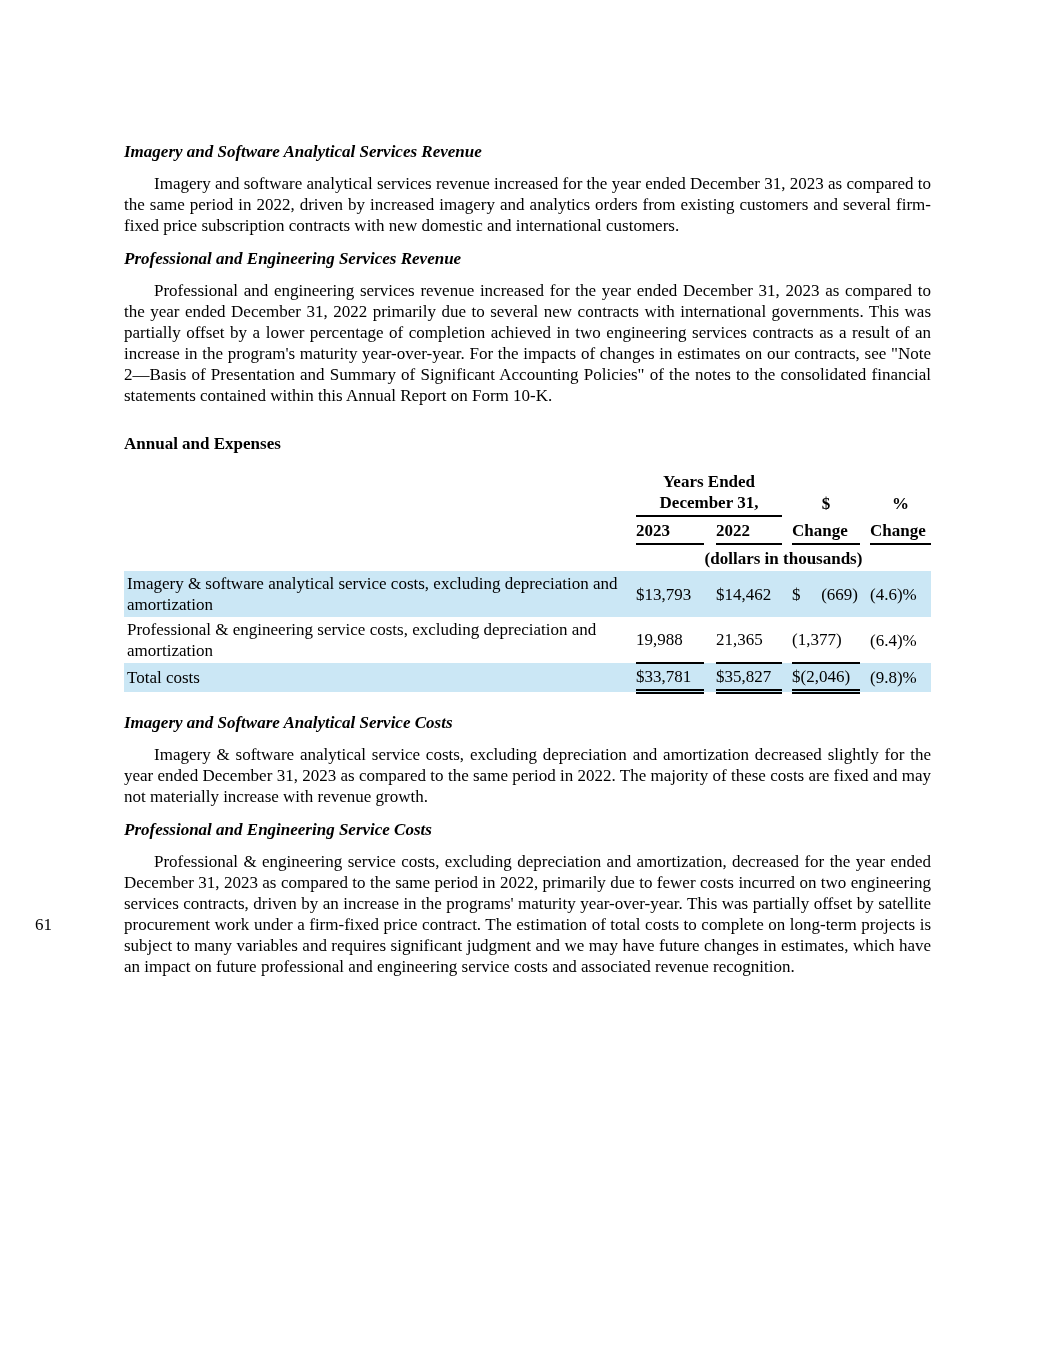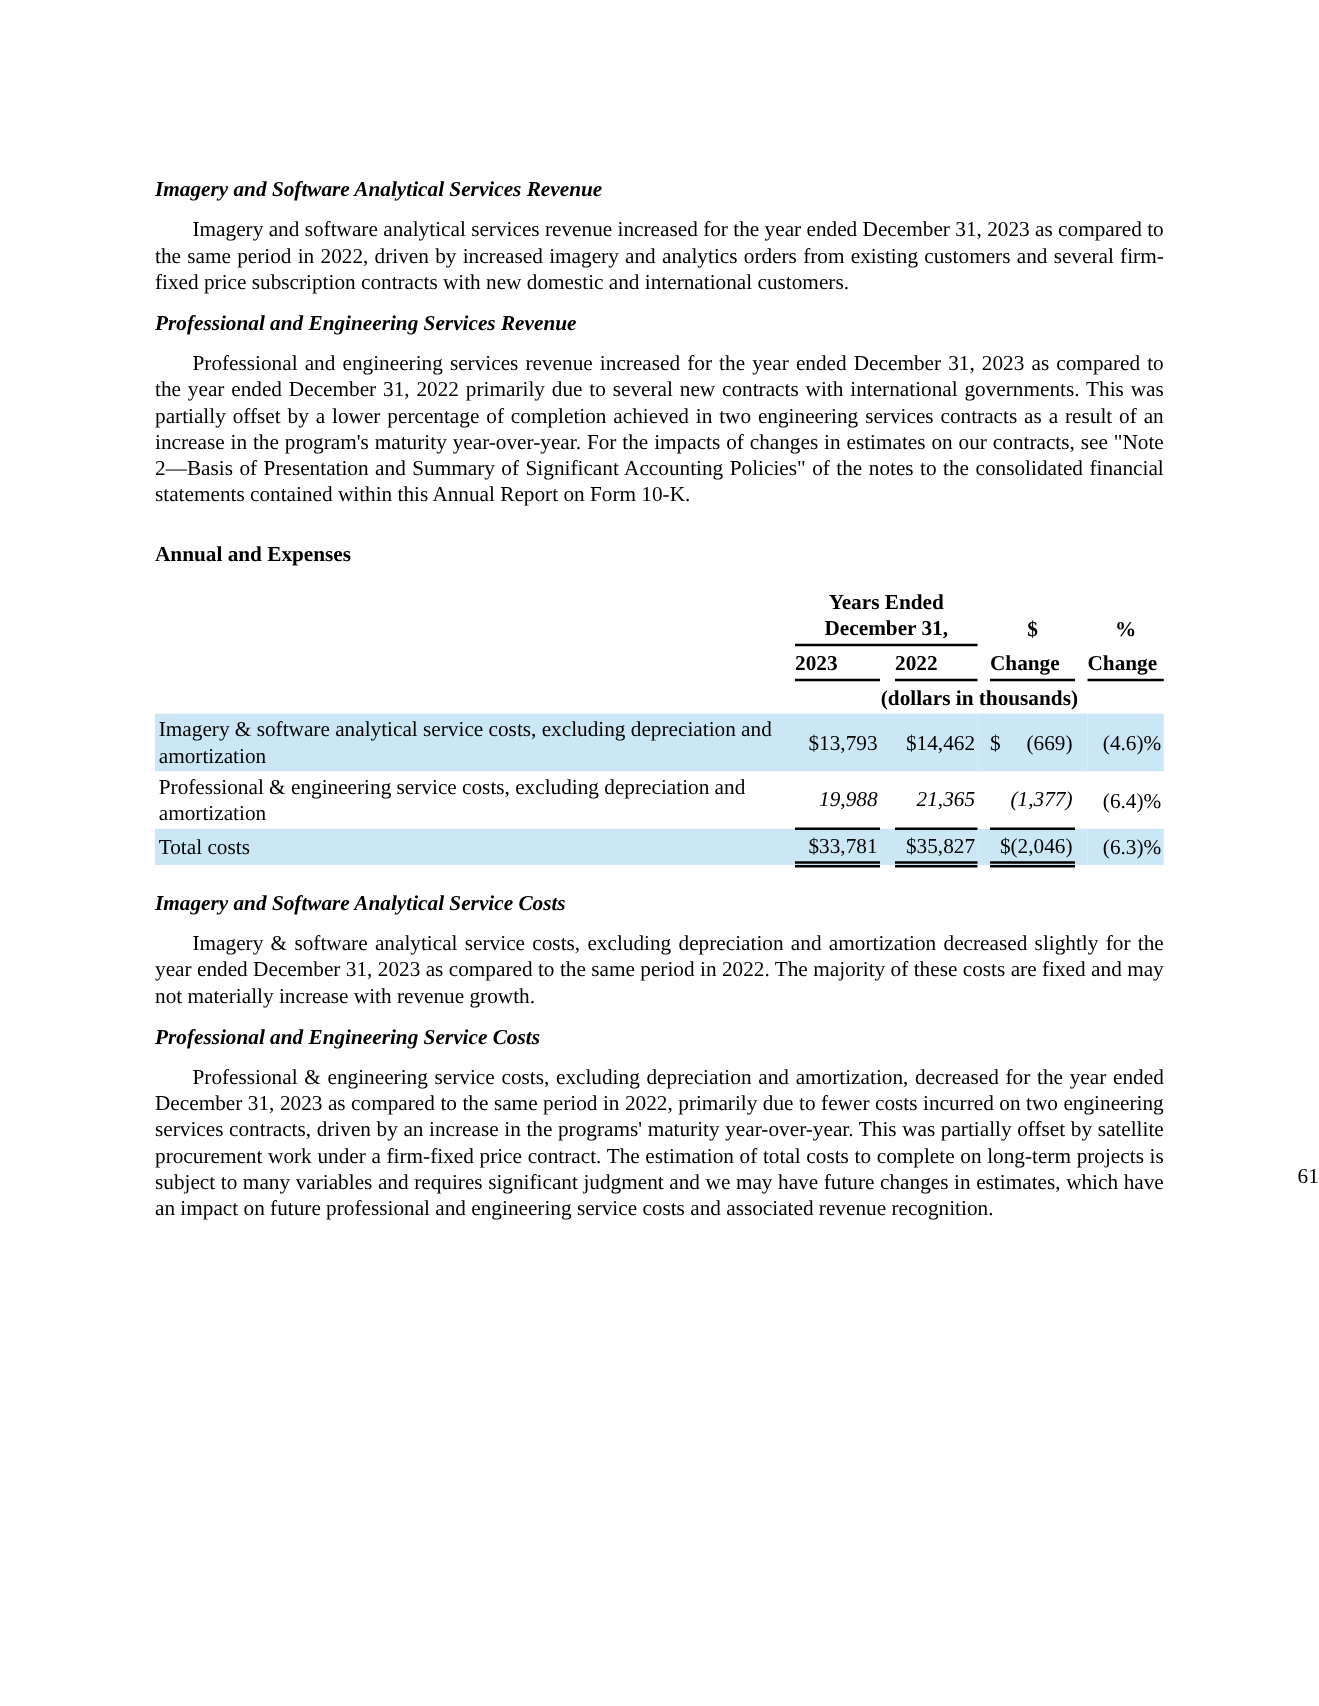--- a/index.html
+++ b/index.html
@@ -52,34 +52,34 @@
   .fin-table .colhead {
     font-weight: bold;
     border-bottom: 2px solid #000;
     padding-top: 3px;
   }
   .fin-table .units {
     text-align: center; font-weight: bold;
     padding-top: 3px;
   }
   .fin-table .lbl { text-align: left; padding-left: 3px; padding-right: 6px; }
-  .fin-table .num { text-align: right; padding-right: 2px; }
+  .fin-table .num { padding-right: 2px; }
   .fin-table .chg-flex { display: flex; justify-content: space-between; }
   .fin-table tr.hl > td { background: var(--hl, #CBE7F5); }
-  .fin-table .bb { border-bottom: 2px solid #000; font-style: italic; }
+  .fin-table .bb { border-bottom: 2px solid #000; }
   .fin-table .tot {
     border-top: 2px solid #000;
     border-bottom: 5px double #000;
   }
   .fin-table tr.datarow > td { padding-top: 2px; padding-bottom: 2px; }
   .gap-after-table { height: 18px; }
   .page-number {
     position: absolute;
-    left: 0; right: 0; bottom: 18px;
-    text-align: right;
+    left: 0; right: 0; bottom: 34px;
+    text-align: left;
     padding-left: 35px;
   }
 </style>
 </head>
 <body>
 
 <div class="page">
 
   <h3 class="head-italic">Imagery and Software Analytical Services Revenue</h3>
   <p class="body-text">Imagery and software analytical services revenue increased for the year ended December 31, 2023 as compared to the same period in 2022, driven by increased imagery and analytics orders from existing customers and several firm-fixed price subscription contracts with new domestic and international customers.</p>
@@ -155,21 +155,21 @@
       </tr>
 
       <tr class="datarow hl">
         <td class="lbl">Total costs</td>
         <td class="num tot">$33,781</td>
         <td></td>
         <td class="num tot">$35,827</td>
         <td></td>
         <td class="num tot">$(2,046)</td>
         <td></td>
-        <td class="num">(6.3)%</td>
+        <td class="num">(9.8)%</td>
       </tr>
     </tbody>
   </table>
 
   <div class="gap-after-table"></div>
 
   <h3 class="head-italic">Imagery and Software Analytical Service Costs</h3>
   <p class="body-text">Imagery &amp; software analytical service costs, excluding depreciation and amortization decreased slightly for the year ended December 31, 2023 as compared to the same period in 2022. The majority of these costs are fixed and may not materially increase with revenue growth.</p>
 
   <h3 class="head-italic">Professional and Engineering Service Costs</h3>

